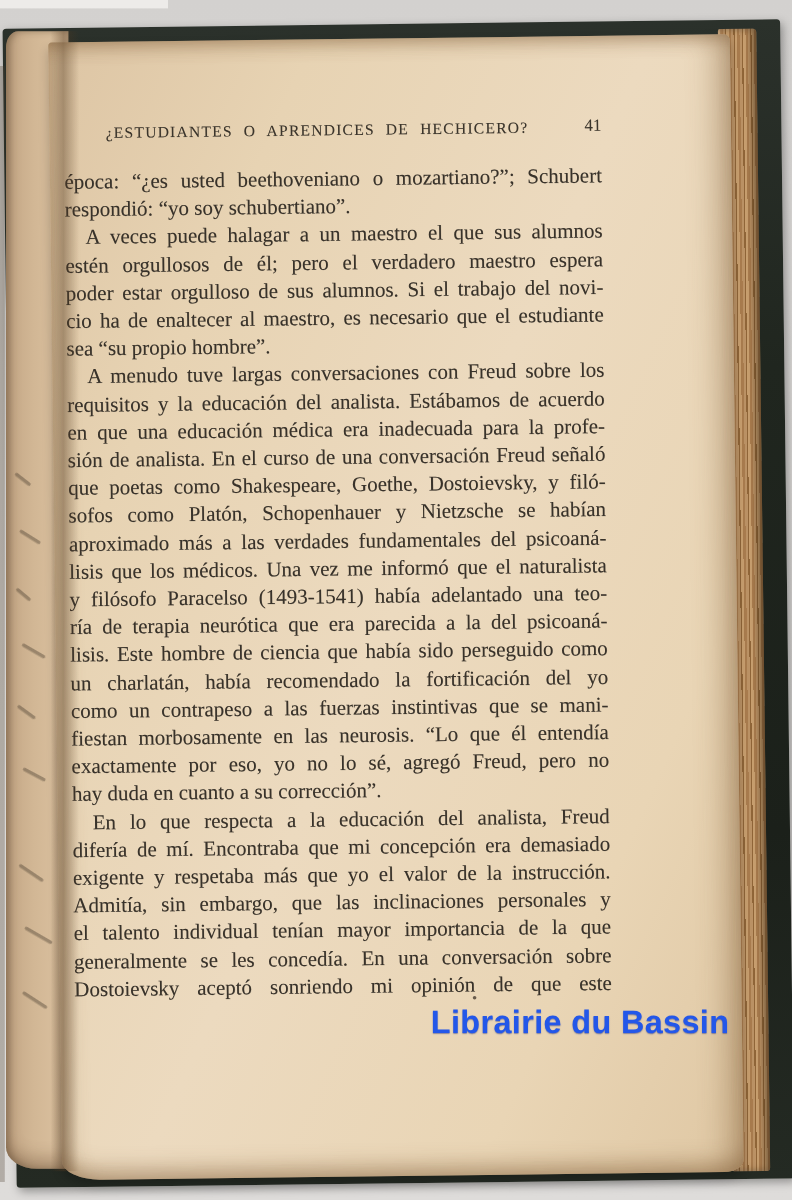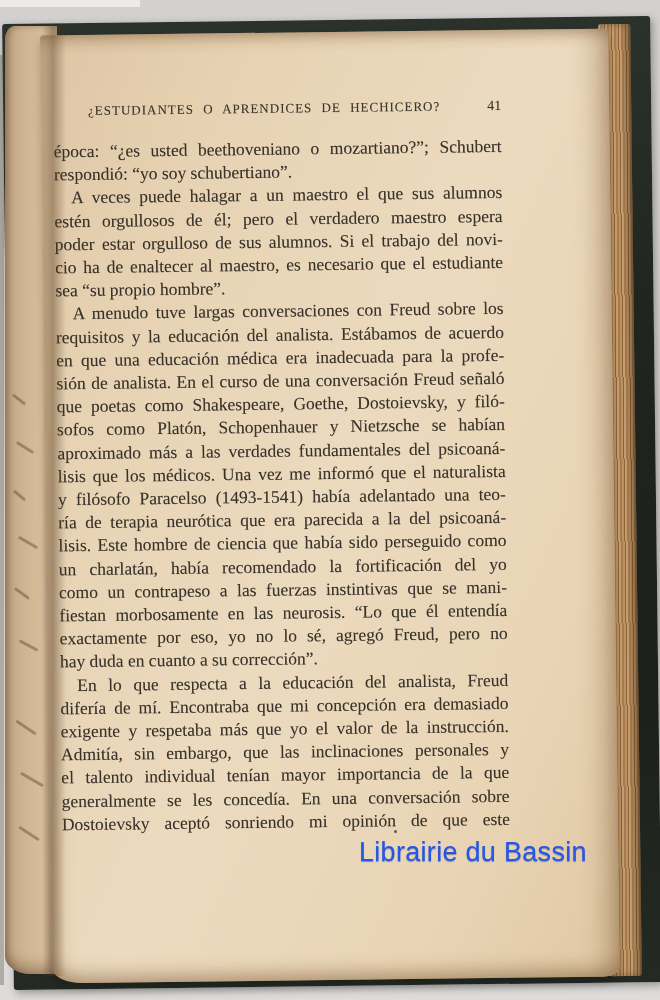--- a/index.html
+++ b/index.html
@@ -46,21 +46,21 @@
          font-size:13px;letter-spacing:1px;word-spacing:5px;
          color:#3b352c;text-align:center;padding-right:26px;
          text-shadow:.2px .2px 0 rgba(59,53,44,.3);}
   .page-no{position:absolute;right:0;top:0;letter-spacing:0;word-spacing:0;font-size:14px;}
   .body-text{margin-top:17px;font-size:17.5px;line-height:23.2px;
          text-shadow:.2px .2px 0 rgba(56,50,42,.32);}
   .line{text-align:justify;text-align-last:justify;white-space:normal;}
   .line.no-just{text-align:left;text-align-last:left;}
   .line.indent{text-indent:17px;}
   .watermark{position:absolute;left:359px;top:837px;z-index:6;
-         font-family:"Liberation Sans",sans-serif;font-size:27px;font-weight:400;
+         font-family:"Liberation Sans",sans-serif;font-size:27px;font-weight:700;
          letter-spacing:.3px;text-shadow:0 1px 1px rgba(15,35,130,.45);}
   .speck{position:absolute;left:394px;top:830px;width:3px;height:3px;border-radius:50%;
          background:rgba(60,50,40,.75);z-index:6;}
   .left-dark-line{position:absolute;left:0;top:55px;width:4px;height:930px;
          background:rgba(75,62,48,.30);z-index:5;}
 </style>
 </head>
 <body>
 
 <div class="photo">

